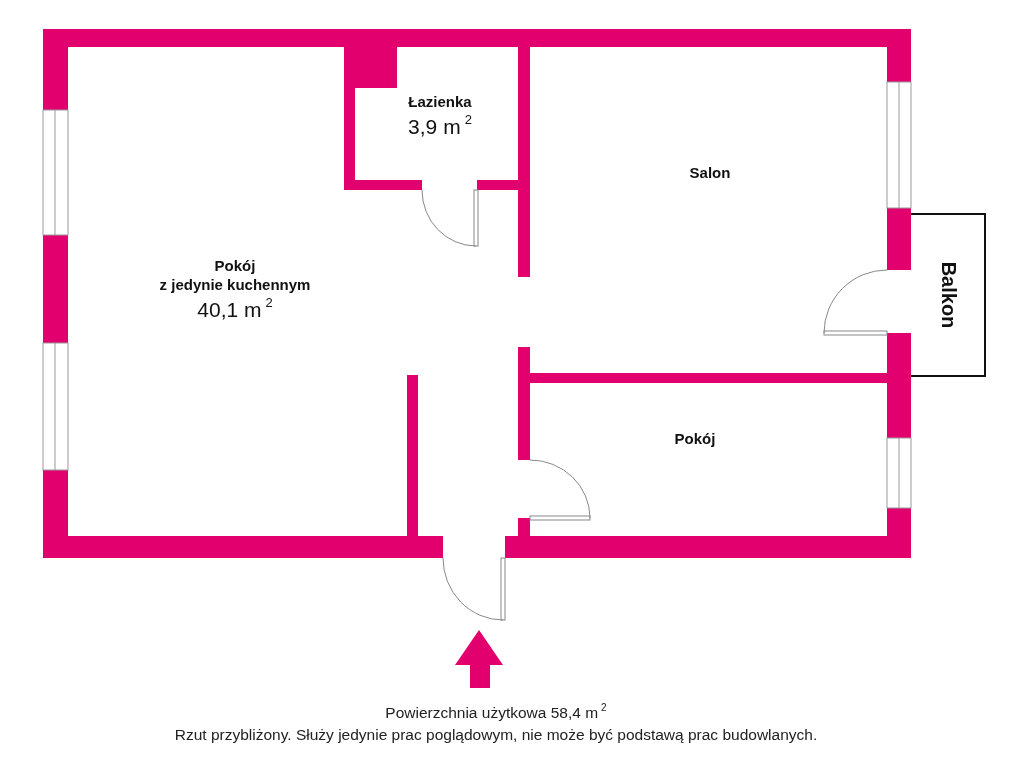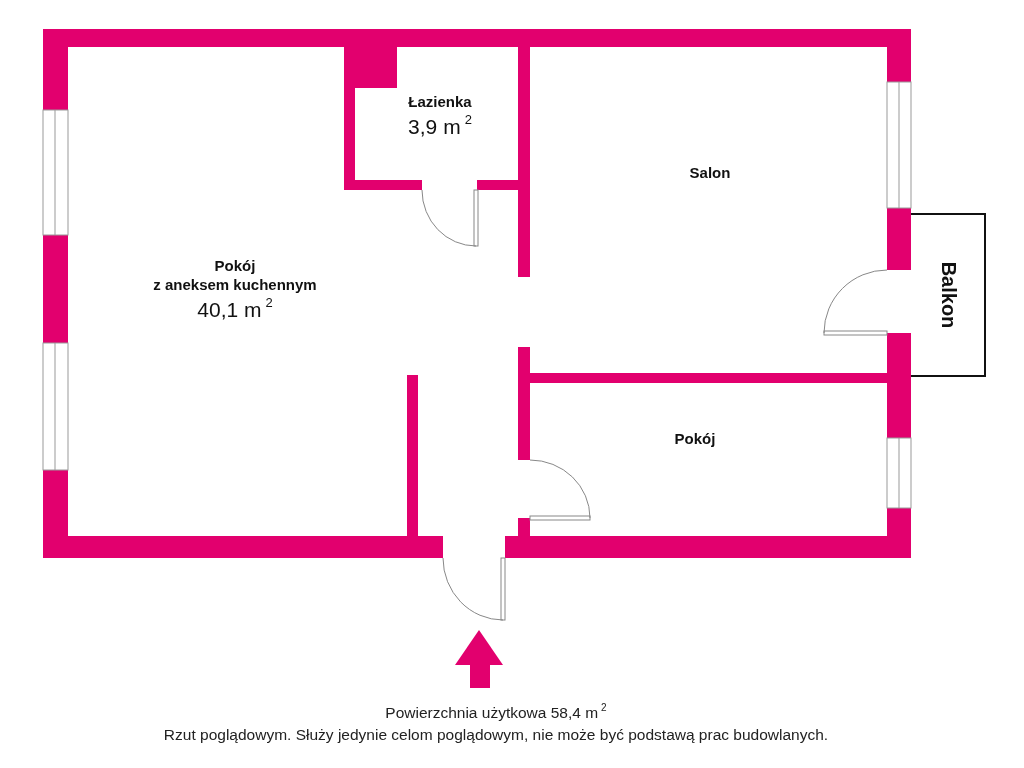--- a/index.html
+++ b/index.html
@@ -88,21 +88,21 @@
   <path d="M911 214 H985 V376 H911" fill="none" stroke="#111" stroke-width="2"></path>
 
   <g fill="#E2006E">
     <polygon points="479,630 455,665 503,665"></polygon>
     <rect x="470" y="664" width="20" height="24"></rect>
   </g>
 </svg>
 
 <div class="label" style="left:100px;top:257px;width:270px;">
   <span class="name">Pokój</span>
-  <span class="name">z  aneksem kuchennym</span>
+  <span class="name">z  jedynie kuchennym</span>
   <span class="area"><span>40,1 m</span><sup>2</sup></span>
 </div>
 
 <div class="label" style="left:370px;top:93px;width:140px;">
   <span class="name">Łazienka</span>
   <span class="area"><span>3,9 m</span><sup>2</sup></span>
 </div>
 
 <div class="label" style="left:640px;top:164px;width:140px;">
   <span class="name">Salon</span>
@@ -110,13 +110,13 @@
 
 <div class="label" style="left:620px;top:430px;width:150px;">
   <span class="name">Pokój</span>
 </div>
 
 <div class="balkon">Balkon</div>
 
 <div class="footer" style="top:702px;">
   <span>Powierzchnia użytkowa 58,4 m</span><sup>2</sup>
 </div>
-<div class="footer" style="top:726px;">Rzut poglądowym. Służy jedynie celom poglądowym, nie może być podstawą prac budowlanych.</div>
+<div class="footer" style="top:726px;">Rzut przybliżony. Służy jedynie prac poglądowym, nie może być podstawą prac budowlanych.</div>
 
 </body></html>

